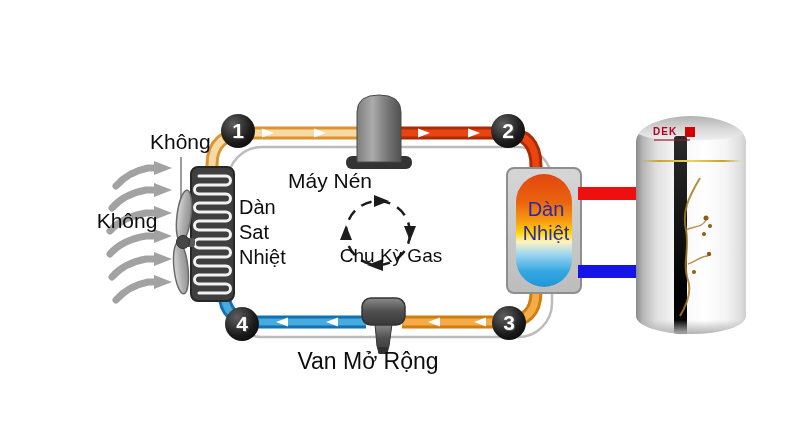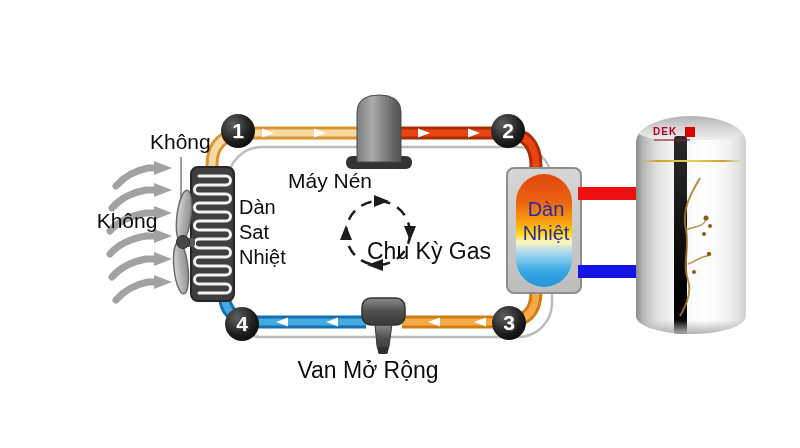--- a/index.html
+++ b/index.html
@@ -184,16 +184,16 @@
   <div class="lbl" style="left:150px;top:130px;font-size:21px;">Không</div>
   <div class="lbl" style="left:86px;top:204px;width:82px;text-align:center;font-size:21px;line-height:34px;">
     <div>Không</div>
   </div>
   <div class="lbl" style="left:239px;top:195px;font-size:20px;line-height:25px;">
     <div>Dàn</div>
     <div>Sat</div>
     <div>Nhiệt</div>
   </div>
   <div class="lbl" style="left:288px;top:169px;width:200px;text-align:left;font-size:21px;">Máy Nén</div>
-  <div class="lbl" style="left:291px;top:238px;width:200px;text-align:right;font-size:23px;">Chu Kỳ Gas</div>
-  <div class="lbl" style="left:268px;top:357px;width:200px;text-align:center;font-size:23px;">Van Mở Rộng</div>
+  <div class="lbl" style="left:291px;top:245px;width:200px;text-align:center;font-size:19px;">Chu Kỳ Gas</div>
+  <div class="lbl" style="left:268px;top:348px;width:200px;text-align:center;font-size:23px;">Van Mở Rộng</div>
 
 </div>
 
 </body></html>

